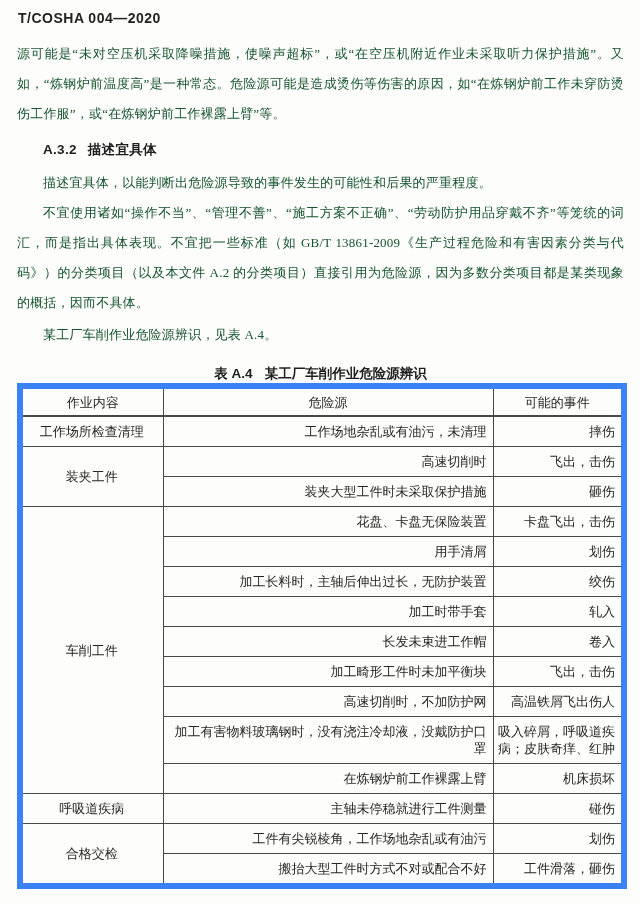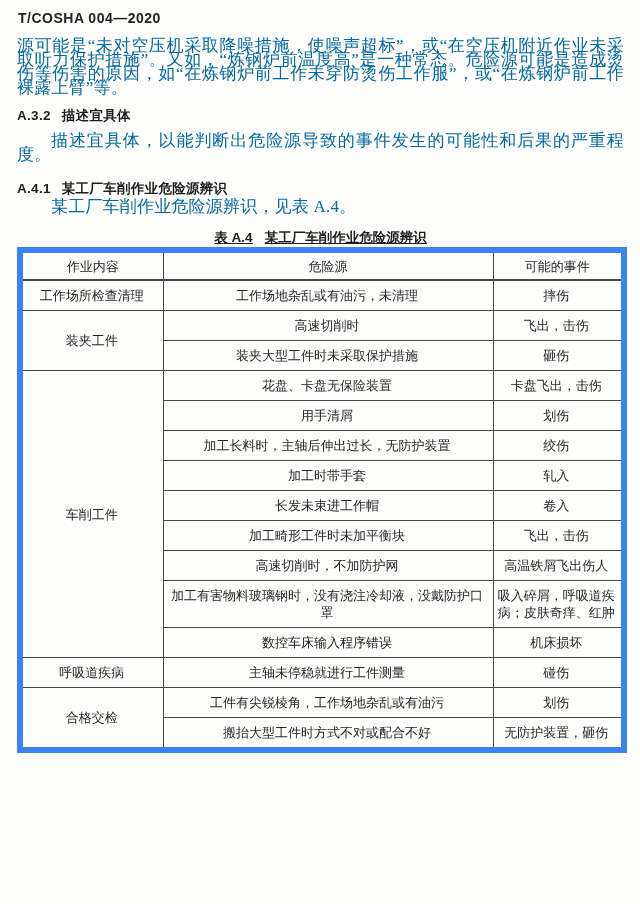--- a/index.html
+++ b/index.html
@@ -17,49 +17,49 @@
   }
   .doc-header {
     font-family: "Liberation Sans", "DejaVu Sans", sans-serif;
     font-size: 14px;
     font-weight: 600;
     letter-spacing: 0.5px;
     color: #222;
     margin-left: 1px;
   }
   p.body {
-    font-size: 17px;
-    line-height: 14px;
+    font-size: 13px;
+    line-height: 30px;
     text-align: justify;
     letter-spacing: 0.2px;
-    color: #0369a1;
+    color: #14532d;
   }
   p.body.indent { text-indent: 2em; }
   .p-cont { margin-top: 13px; }
   .p-a32-1 { margin-top: 9px; }
   .p-a41 { margin-top: 2px; }
   h3.sec {
     font-family: "Liberation Sans", "DejaVu Sans", sans-serif;
     font-size: 13.5px;
     font-weight: 700;
     color: #1e1e1e;
     letter-spacing: 0.3px;
+    margin-left: 26px;
   }
   .h-a32 { margin-top: 12px; }
   .h-a4  { margin-top: 21px; }
   .h-a41 { margin-top: 18px; }
   h3.sec .sec-num { margin-right: 11px; }
   .table-caption {
     margin-top: 15px;
     text-align: center;
     font-family: "Liberation Sans", "DejaVu Sans", sans-serif;
     font-size: 13.5px;
     font-weight: 700;
     color: #1e1e1e;
-    text-decoration: underline;
   }
   .table-caption .cap-label { margin-right: 12px; }
   table.hazard {
     margin-top: 0;
     width: 604px;
     border-collapse: collapse;
     table-layout: fixed;
     font-size: 13px;
     color: #262626;
     border: 6px solid #3b82f6;
@@ -74,42 +74,40 @@
     vertical-align: middle;
   }
   table.hazard th {
     height: 30px;
     text-align: center;
     padding: 2px 4px;
     border-bottom-width: 2px;
   }
   table.hazard td { padding: 6px 6px 6px 4px; height: 30px; }
   td.c1 { text-align: center; padding-left: 2px; padding-right: 2px; }
-  td.c2, td.c3 { text-align: center; }
+  td.c2, td.c3 { text-align: right; }
   td.c3 { padding-left: 5px; padding-right: 3px; letter-spacing: 0; }
 </style>
 </head>
 <body>
 
 <div class="page">
 
   <div class="doc-header">T/COSHA 004—2020</div>
 
   <p class="body p-cont">源可能是“未对空压机采取降噪措施，使噪声超标”，或“在空压机附近作业未采取听力保护措施”。又如，“炼钢炉前温度高”是一种常态。危险源可能是造成烫伤等伤害的原因，如“在炼钢炉前工作未穿防烫伤工作服”，或“在炼钢炉前工作裸露上臂”等。</p>
 
   <h3 class="sec h-a32">
     <span class="sec-num">A.3.2</span><span>描述宜具体</span>
   </h3>
 
   <p class="body indent p-a32-1">描述宜具体，以能判断出危险源导致的事件发生的可能性和后果的严重程度。</p>
+  <p class="body indent">不宜使用诸如“操作不当”、“管理不善”、“施工方案不正确”、“劳动防护用品穿戴不齐”等笼统的词汇，而是指出具体表现。不宜把一些标准（如 GB/T 13861-2009《生产过程危险和有害因素分类与代码》）的分类项目（以及本文件 A.2 的分类项目）直接引用为危险源，因为多数分类项目都是某类现象的概括，因而不具体。</p>
 
 
-  <h3 class="sec h-a41">
-    <span class="sec-num">A.4.1</span><span>某工厂车削作业危险源辨识</span>
-  </h3>
 
   <p class="body indent p-a41">某工厂车削作业危险源辨识，见表 A.4。</p>
 
   <div class="table-caption">
     <span class="cap-label">表 A.4</span><span>某工厂车削作业危险源辨识</span>
   </div>
 
   <table class="hazard">
     <colgroup>
         <col class="c1">
@@ -165,33 +163,33 @@
         </tr>
         <tr>
           <td class="c2">高速切削时，不加防护网</td>
           <td class="c3">高温铁屑飞出伤人</td>
         </tr>
         <tr>
           <td class="c2">加工有害物料玻璃钢时，没有浇注冷却液，没戴防护口罩</td>
           <td class="c3">吸入碎屑，呼吸道疾病；皮肤奇痒、红肿</td>
         </tr>
         <tr>
-          <td class="c2">数控车床输入程序错误</td>
+          <td class="c2">在炼钢炉前工作裸露上臂</td>
           <td class="c3">机床损坏</td>
         </tr>
         <tr>
           <td class="c1" rowspan="1">呼吸道疾病</td>
           <td class="c2">主轴未停稳就进行工件测量</td>
           <td class="c3">碰伤</td>
         </tr>
         <tr>
           <td class="c1" rowspan="2">合格交检</td>
           <td class="c2">工件有尖锐棱角，工作场地杂乱或有油污</td>
           <td class="c3">划伤</td>
         </tr>
         <tr>
           <td class="c2">搬抬大型工件时方式不对或配合不好</td>
-          <td class="c3">无防护装置，砸伤</td>
+          <td class="c3">工件滑落，砸伤</td>
         </tr>
       </tbody>
   </table>
 
 </div>
 
 </body></html>

